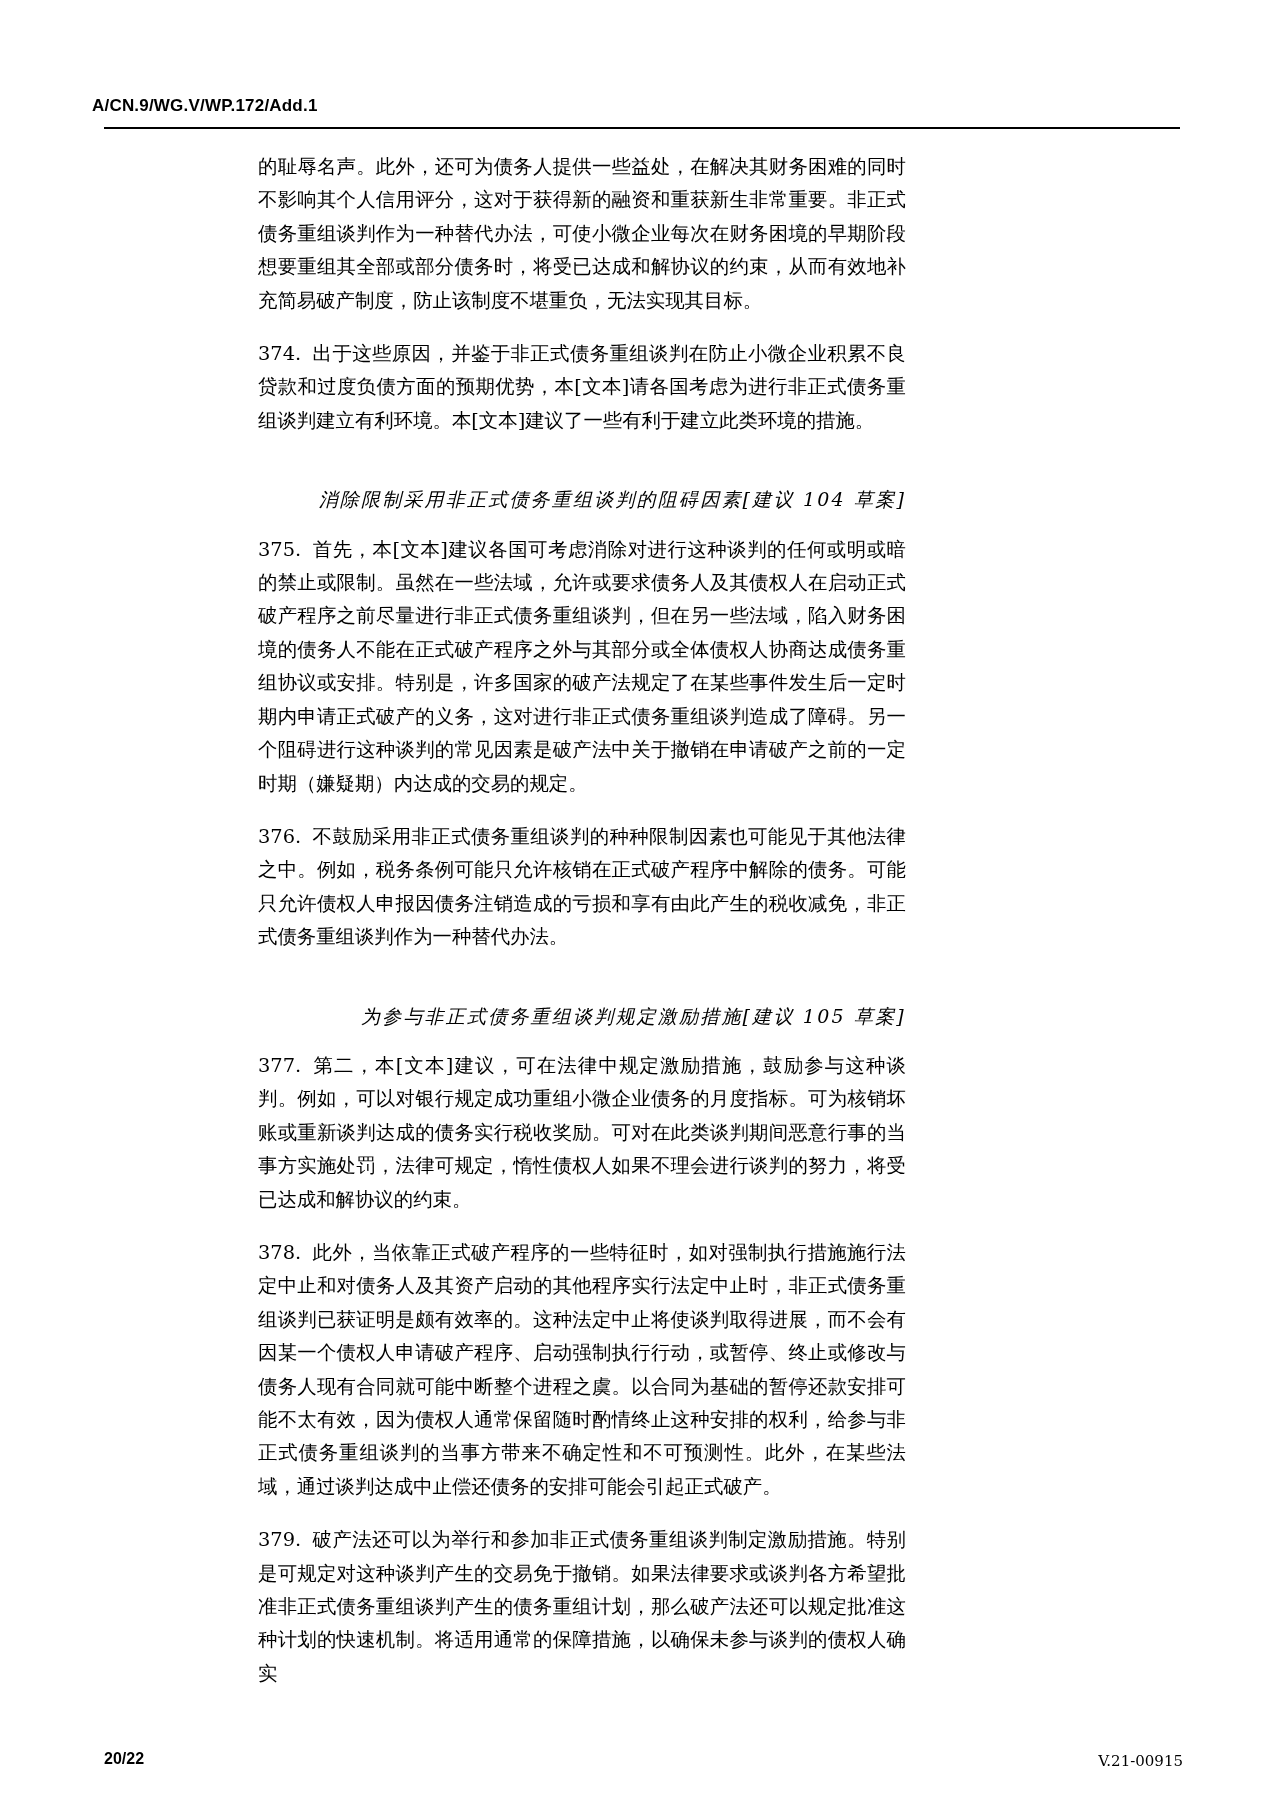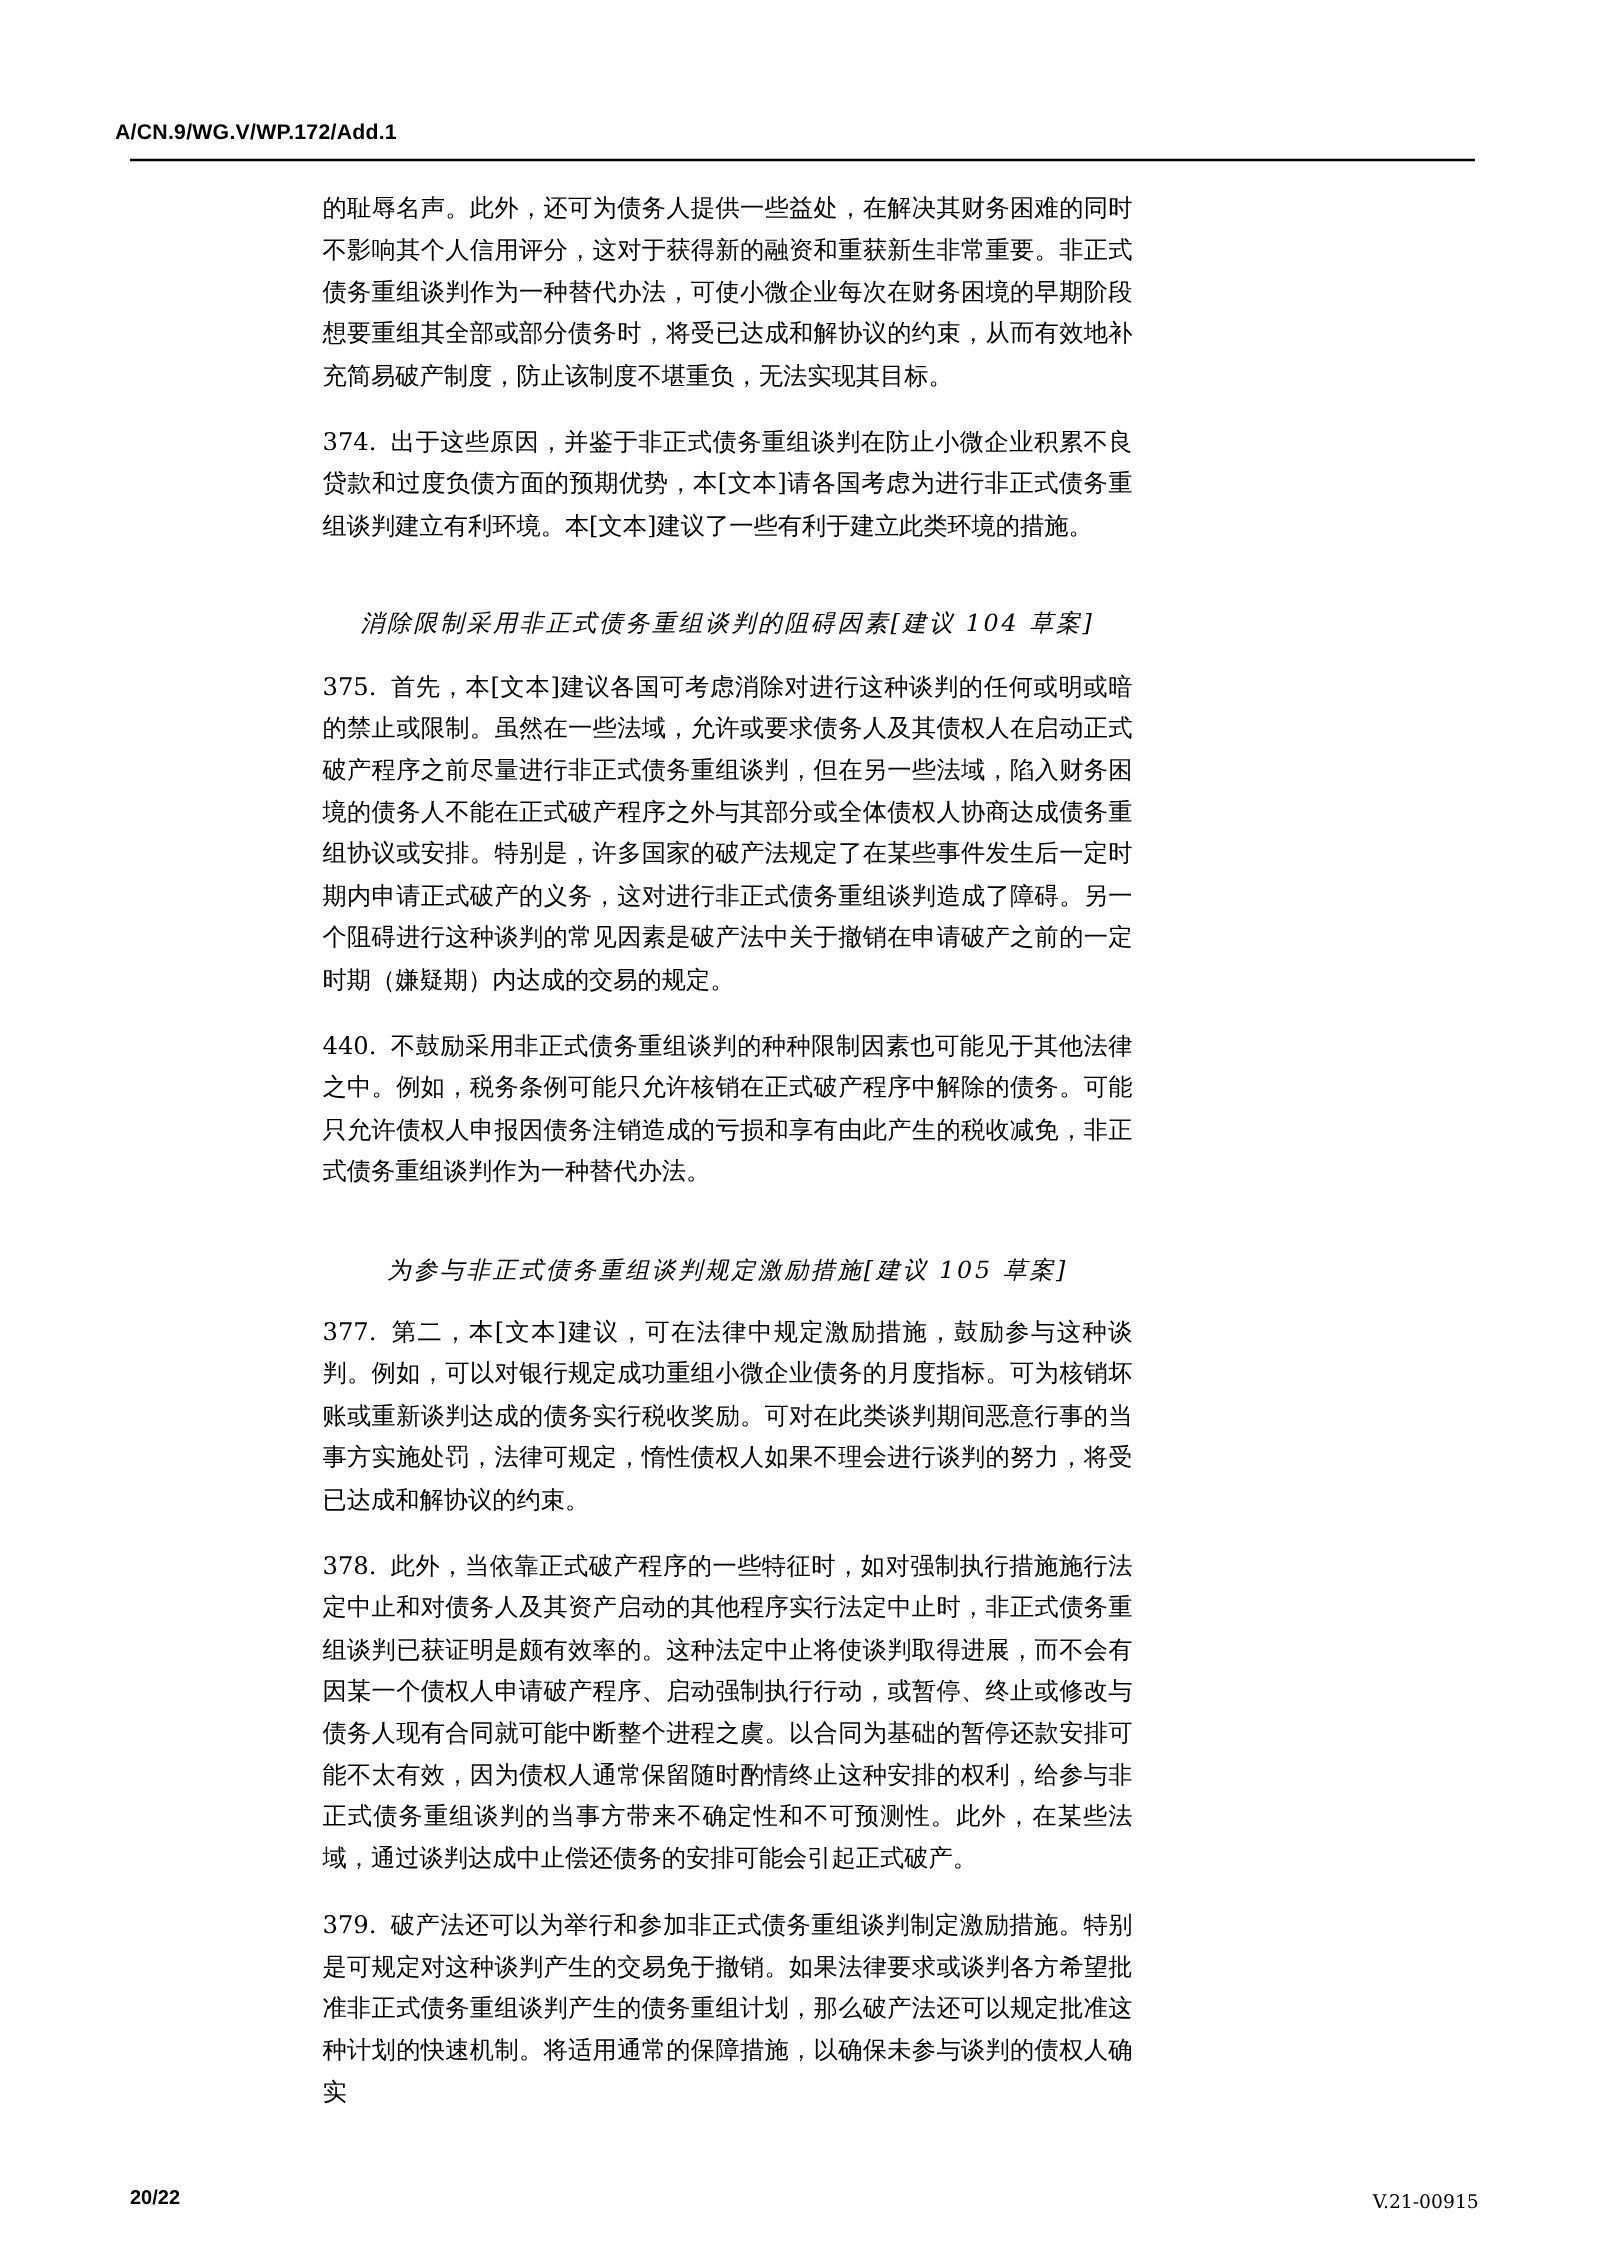--- a/index.html
+++ b/index.html
@@ -54,21 +54,21 @@
     margin-right: 11px;
   }
   .run-head {
     margin: 46px 0 16px 0;
     font-family: "DejaVu Serif", serif;
     font-size: 19px;
     font-weight: normal;
     font-style: italic;
     letter-spacing: 2.2px;
     line-height: 33.4px;
-    text-align: center;
+    text-align: right;
   }
   .footer-page {
     position: absolute;
     left: 104px;
     top: 1750px;
     font-family: "Liberation Sans", sans-serif;
     font-weight: bold;
     font-size: 16px;
     color: #000000;
   }
@@ -93,21 +93,21 @@
   <div class="body-col">
 
     <p class="body-para"><span>的耻辱名声。此外，还可为债务人提供一些益处，在解决其财务困难的同时不影响其个人信用评分，这对于获得新的融资和重获新生非常重要。非正式债务重组谈判作为一种替代办法，可使小微企业每次在财务困境的早期阶段想要重组其全部或部分债务时，将受已达成和解协议的约束，从而有效地补充简易破产制度，防止该制度不堪重负，无法实现其目标。</span></p>
 
     <p class="body-para"><span class="para-num">374.</span><span>出于这些原因，并鉴于非正式债务重组谈判在防止小微企业积累不良贷款和过度负债方面的预期优势，本[文本]请各国考虑为进行非正式债务重组谈判建立有利环境。本[文本]建议了一些有利于建立此类环境的措施。</span></p>
 
     <h2 class="run-head">消除限制采用非正式债务重组谈判的阻碍因素[建议 104 草案]</h2>
 
     <p class="body-para"><span class="para-num">375.</span><span>首先，本[文本]建议各国可考虑消除对进行这种谈判的任何或明或暗的禁止或限制。虽然在一些法域，允许或要求债务人及其债权人在启动正式破产程序之前尽量进行非正式债务重组谈判，但在另一些法域，陷入财务困境的债务人不能在正式破产程序之外与其部分或全体债权人协商达成债务重组协议或安排。特别是，许多国家的破产法规定了在某些事件发生后一定时期内申请正式破产的义务，这对进行非正式债务重组谈判造成了障碍。另一个阻碍进行这种谈判的常见因素是破产法中关于撤销在申请破产之前的一定时期（嫌疑期）内达成的交易的规定。</span></p>
 
-    <p class="body-para"><span class="para-num">440.</span><span>不鼓励采用非正式债务重组谈判的种种限制因素也可能见于其他法律之中。例如，税务条例可能只允许核销在正式破产程序中解除的债务。可能只允许债权人申报因债务注销造成的亏损和享有由此产生的税收减免，非正式债务重组谈判作为一种替代办法。</span></p>
+    <p class="body-para"><span class="para-num">376.</span><span>不鼓励采用非正式债务重组谈判的种种限制因素也可能见于其他法律之中。例如，税务条例可能只允许核销在正式破产程序中解除的债务。可能只允许债权人申报因债务注销造成的亏损和享有由此产生的税收减免，非正式债务重组谈判作为一种替代办法。</span></p>
 
     <h2 class="run-head">为参与非正式债务重组谈判规定激励措施[建议 105 草案]</h2>
 
     <p class="body-para"><span class="para-num">377.</span><span>第二，本[文本]建议，可在法律中规定激励措施，鼓励参与这种谈判。例如，可以对银行规定成功重组小微企业债务的月度指标。可为核销坏账或重新谈判达成的债务实行税收奖励。可对在此类谈判期间恶意行事的当事方实施处罚，法律可规定，惰性债权人如果不理会进行谈判的努力，将受已达成和解协议的约束。</span></p>
 
     <p class="body-para"><span class="para-num">378.</span><span>此外，当依靠正式破产程序的一些特征时，如对强制执行措施施行法定中止和对债务人及其资产启动的其他程序实行法定中止时，非正式债务重组谈判已获证明是颇有效率的。这种法定中止将使谈判取得进展，而不会有因某一个债权人申请破产程序、启动强制执行行动，或暂停、终止或修改与债务人现有合同就可能中断整个进程之虞。以合同为基础的暂停还款安排可能不太有效，因为债权人通常保留随时酌情终止这种安排的权利，给参与非正式债务重组谈判的当事方带来不确定性和不可预测性。此外，在某些法域，通过谈判达成中止偿还债务的安排可能会引起正式破产。</span></p>
 
     <p class="body-para"><span class="para-num">379.</span><span>破产法还可以为举行和参加非正式债务重组谈判制定激励措施。特别是可规定对这种谈判产生的交易免于撤销。如果法律要求或谈判各方希望批准非正式债务重组谈判产生的债务重组计划，那么破产法还可以规定批准这种计划的快速机制。将适用通常的保障措施，以确保未参与谈判的债权人确实</span></p>
 
   </div>

